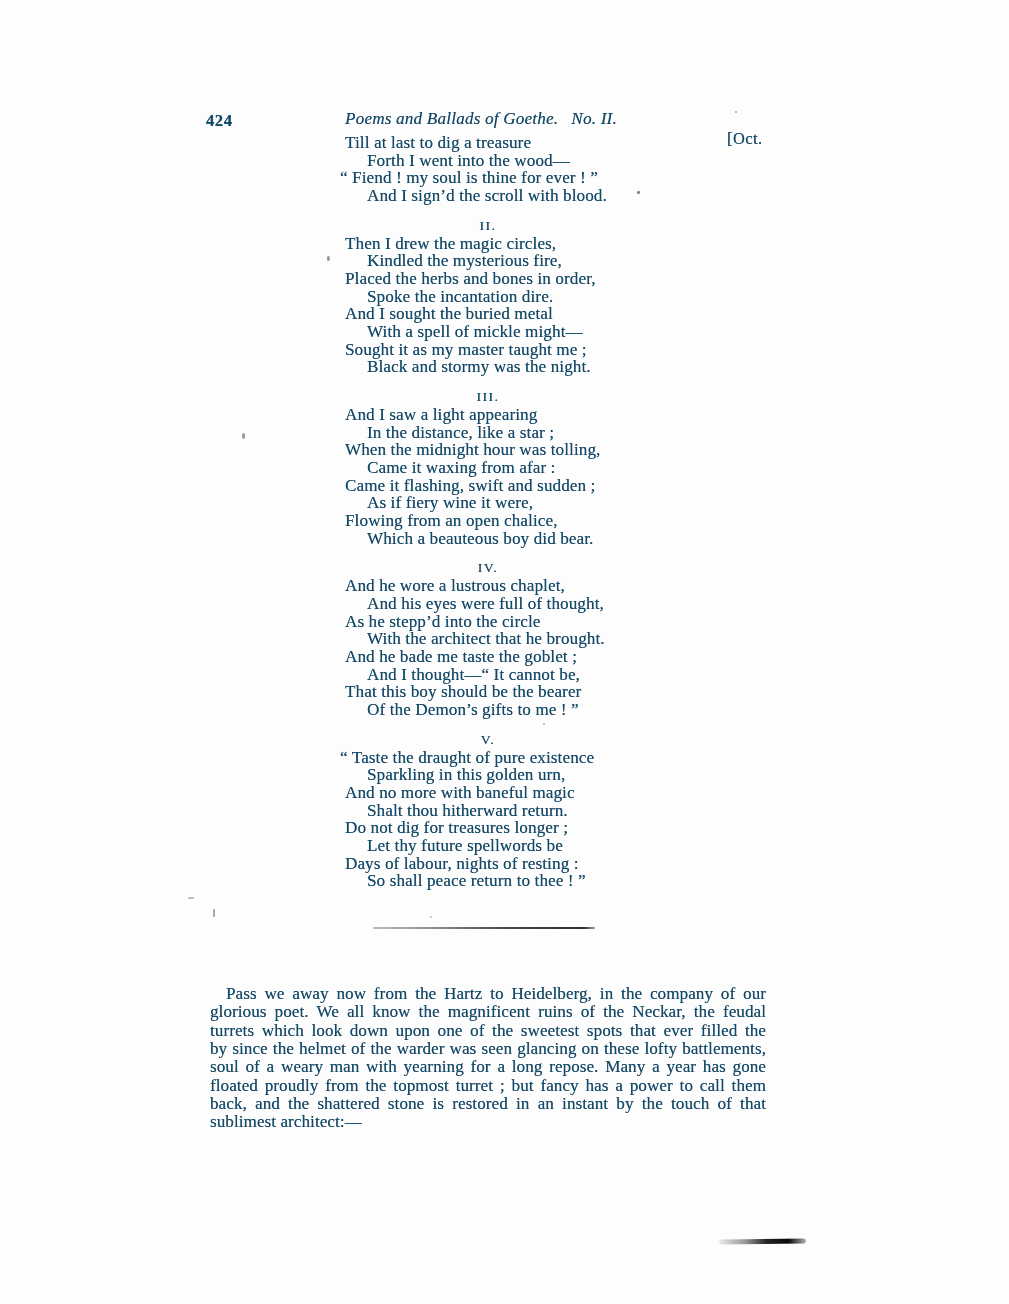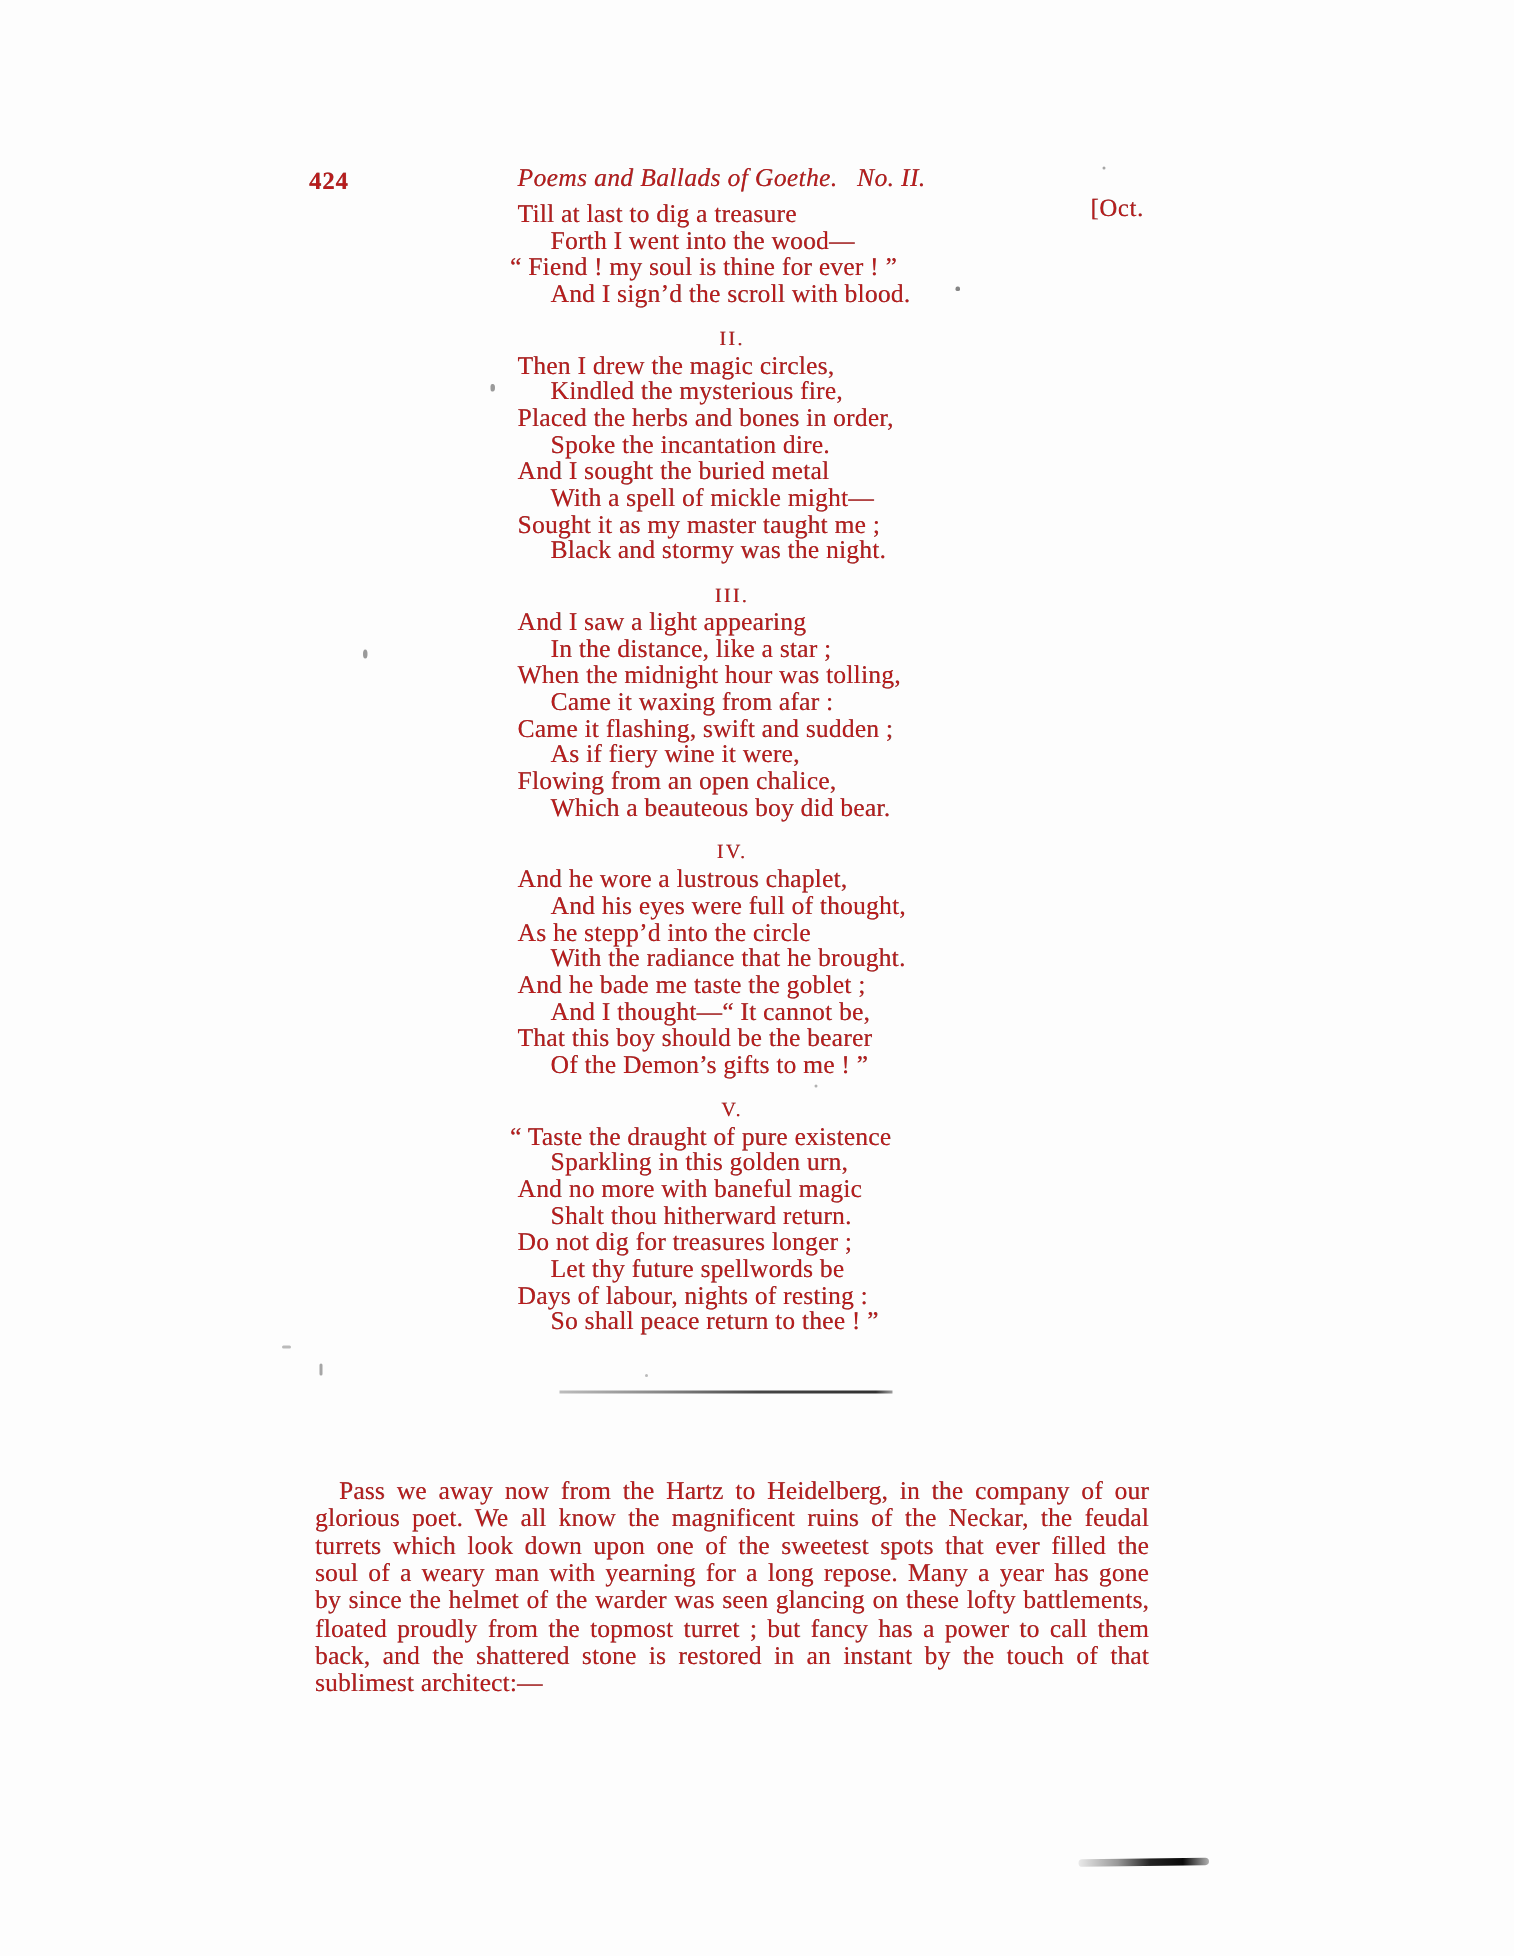--- a/index.html
+++ b/index.html
@@ -10,21 +10,21 @@
   #scan-page {
     position: relative;
     width: 1009px;
     height: 1304px;
     background: #fdfdfd;
     font-family: "Liberation Serif", "DejaVu Serif", serif;
     color: #1d1d1d;
     overflow: hidden;
   }
   .ink {
-    color: #b91c1c;
+    color: #0c4a6e;
     text-shadow: 0.2px 0.2px 0.35px rgba(25,25,25,0.55);
   }
   
   #page-number {
     position: absolute;
     left: 206px;
     top: 111px;
     font-size: 16.5px;
     font-weight: 700;
     letter-spacing: 0.6px;
@@ -164,21 +164,21 @@
         <div class="poem-line">Came it flashing, swift and sudden ;</div>
         <div class="poem-line indent">As if fiery wine it were,</div>
         <div class="poem-line">Flowing from an open chalice,</div>
         <div class="poem-line indent">Which a beauteous boy did bear.</div>
       </div>
       <div class="stanza">
         <div class="stanza-heading">IV.</div>
         <div class="poem-line">And he wore a lustrous chaplet,</div>
         <div class="poem-line indent">And his eyes were full of thought,</div>
         <div class="poem-line">As he stepp’d into the circle</div>
-        <div class="poem-line indent">With the radiance that he brought.</div>
+        <div class="poem-line indent">With the architect that he brought.</div>
         <div class="poem-line">And he bade me taste the goblet ;</div>
         <div class="poem-line indent">And I thought—“ It cannot be,</div>
         <div class="poem-line">That this boy should be the bearer</div>
         <div class="poem-line indent">Of the Demon’s gifts to me ! ”</div>
       </div>
       <div class="stanza">
         <div class="stanza-heading">V.</div>
         <div class="poem-line hang">“ Taste the draught of pure existence</div>
         <div class="poem-line indent">Sparkling in this golden urn,</div>
         <div class="poem-line">And no more with baneful magic</div>
@@ -189,22 +189,22 @@
         <div class="poem-line indent">So shall peace return to thee ! ”</div>
       </div>
     </div>
 
   <div id="section-rule"></div>
 
   <div id="prose" class="ink">
       <div class="prose-line first">Pass we away now from the Hartz to Heidelberg, in the company of our</div>
       <div class="prose-line">glorious poet.  We all know the magnificent ruins of the Neckar, the feudal</div>
       <div class="prose-line">turrets which look down upon one of the sweetest spots that ever filled the</div>
+      <div class="prose-line">by since the helmet of the warder was seen glancing on these lofty battlements,</div>
       <div class="prose-line">soul of a weary man with yearning for a long repose.  Many a year has gone</div>
-      <div class="prose-line">by since the helmet of the warder was seen glancing on these lofty battlements,</div>
       <div class="prose-line">floated proudly from the topmost turret ; but fancy has a power to call them</div>
       <div class="prose-line">back, and the shattered stone is restored in an instant by the touch of that</div>
       <div class="prose-line last">sublimest architect:—</div>
     </div>
 
   <span id="speck-1" class="speck"></span>
   <span id="speck-2" class="speck"></span>
   <span id="speck-3" class="speck"></span>
   <span id="speck-4" class="speck"></span>
   <span id="speck-5" class="speck"></span>

